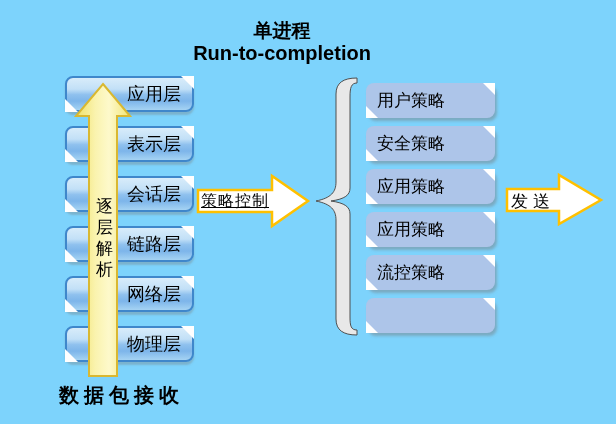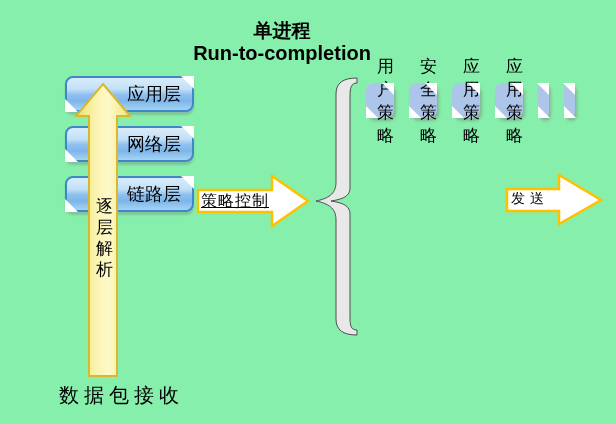--- a/index.html
+++ b/index.html
@@ -1,17 +1,17 @@
 <!DOCTYPE html>
 <html><head>
 <meta charset="utf-8">
 <style>
   html,body { margin:0; padding:0; background:#ffffff; }
   .stage {
-    position:relative; width:616px; height:424px; background:#86efac;
+    position:relative; width:616px; height:424px; background:#7dd3fc;
     font-family:"Liberation Sans", sans-serif; color:#000; overflow:hidden;
   }
   
   .title {
     position:absolute; left:168px; top:19px; width:228px;
     text-align:center; font-weight:bold; line-height:23px;
   }
   .title .l1 { font-size:19px; }
   .title .l2 { font-size:20px; }
 
@@ -33,21 +33,21 @@
     border-top:13px solid #ffffff; border-left:13px solid transparent;
   }
   .osi-box .cut-bl {
     position:absolute; bottom:-2px; left:-2px; width:0; height:0;
     border-bottom:13px solid #ffffff; border-right:13px solid transparent;
   }
 
   
   .policy-stack {
     position:absolute; left:366px; top:83px; width:129px;
-    display:flex; gap:15px; z-index:1;
+    display:flex; flex-direction:column; gap:8px; z-index:1;
   }
   .policy-box {
     position:relative; height:35px; box-sizing:border-box;
     border-radius:8px; background:#adc5e9;
     box-shadow:2px 3px 3px rgba(120,120,120,0.45);
     display:flex; align-items:center; justify-content:flex-start;
     padding-left:11px; font-size:17px;
   }
   .policy-box .cut-tr {
     position:absolute; top:0; right:0; width:0; height:0;
@@ -62,54 +62,69 @@
   .shapes { position:absolute; left:0; top:0; z-index:2; pointer-events:none; }
 
   
   .v-label {
     position:absolute; left:96px; top:196px; z-index:4;
     display:flex; flex-direction:column; align-items:center;
     font-size:17px; line-height:21px;
   }
   .receive-label {
     position:absolute; left:59px; top:382px; z-index:4;
-    font-size:20px; font-weight:normal; letter-spacing:5px; white-space:nowrap;
+    font-size:20px; font-weight:bold; letter-spacing:5px; white-space:nowrap;
   }
   .policy-arrow-label {
     position:absolute; left:199px; top:191px; width:72px; z-index:4;
     font-size:16px; letter-spacing:1px; text-align:center; white-space:nowrap;text-decoration:underline;
   }
   .send-label {
     position:absolute; left:511px; top:190px; z-index:4;
-    font-size:14px; letter-spacing:5px; white-space:nowrap;
+    font-size:17px; letter-spacing:5px; white-space:nowrap;
   }
 </style>
 </head>
 <body>
 
 <div class="stage">
 
   <div class="title">
     <div class="l1">单进程</div>
     <div class="l2">Run-to-completion</div>
   </div>
 
   <div class="osi-stack">
     <div class="osi-box">
       <span>应用层</span>
       <i class="cut-tr"></i>
         <i class="cut-bl"></i>
     </div>
     <div class="osi-box">
+      <span>表示层</span>
+      <i class="cut-tr"></i>
+        <i class="cut-bl"></i>
+    </div>
+    <div class="osi-box">
+      <span>会话层</span>
+      <i class="cut-tr"></i>
+        <i class="cut-bl"></i>
+    </div>
+    <div class="osi-box">
+      <span>链路层</span>
+      <i class="cut-tr"></i>
+        <i class="cut-bl"></i>
+    </div>
+    <div class="osi-box">
       <span>网络层</span>
       <i class="cut-tr"></i>
         <i class="cut-bl"></i>
     </div>
     <div class="osi-box">
-      <span>链路层</span>
+      <span>物理层</span>
       <i class="cut-tr"></i>
         <i class="cut-bl"></i>
     </div>
   </div>
 
   <div class="policy-stack">
     <div class="policy-box">
       <span>用户策略</span>
       <i class="cut-tr"></i>
         <i class="cut-bl"></i>
@@ -123,20 +138,21 @@
       <span>应用策略</span>
       <i class="cut-tr"></i>
         <i class="cut-bl"></i>
     </div>
     <div class="policy-box">
       <span>应用策略</span>
       <i class="cut-tr"></i>
         <i class="cut-bl"></i>
     </div>
     <div class="policy-box">
+      <span>流控策略</span>
       <i class="cut-tr"></i>
         <i class="cut-bl"></i>
     </div>
     <div class="policy-box">
       <i class="cut-tr"></i>
         <i class="cut-bl"></i>
     </div>
   </div>
 
   <svg class="shapes" width="616" height="424" viewBox="0 0 616 424">

